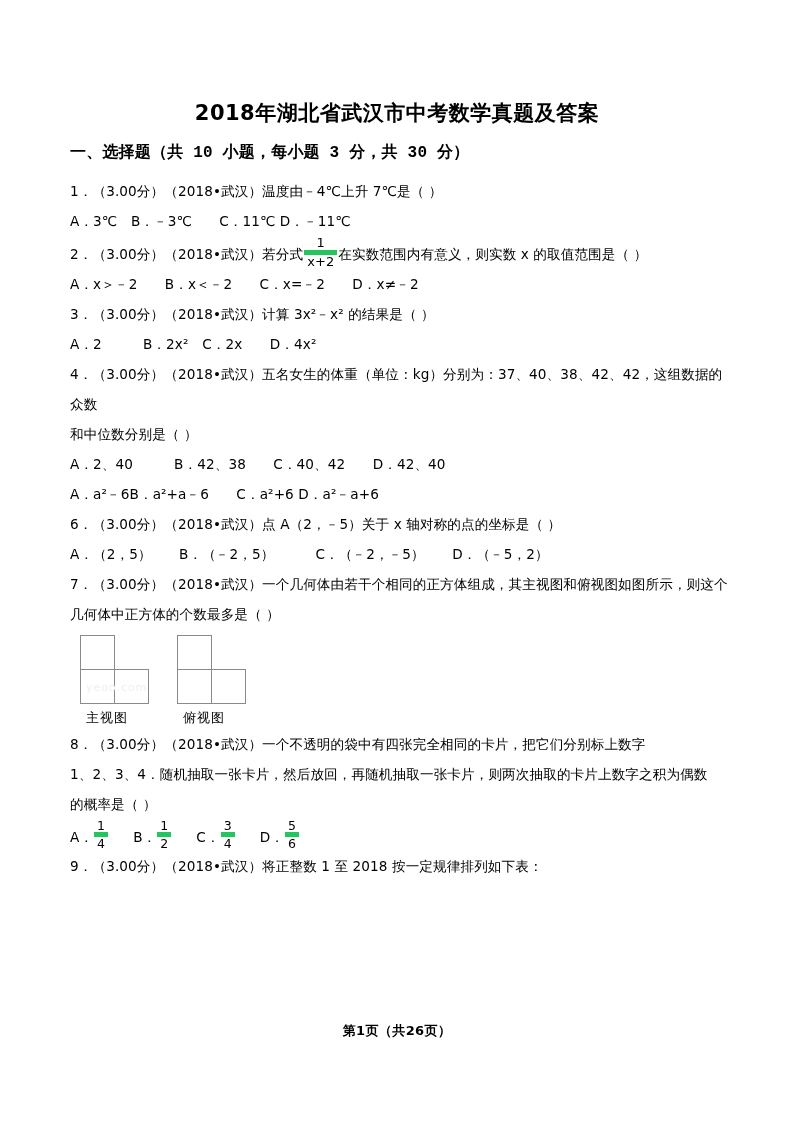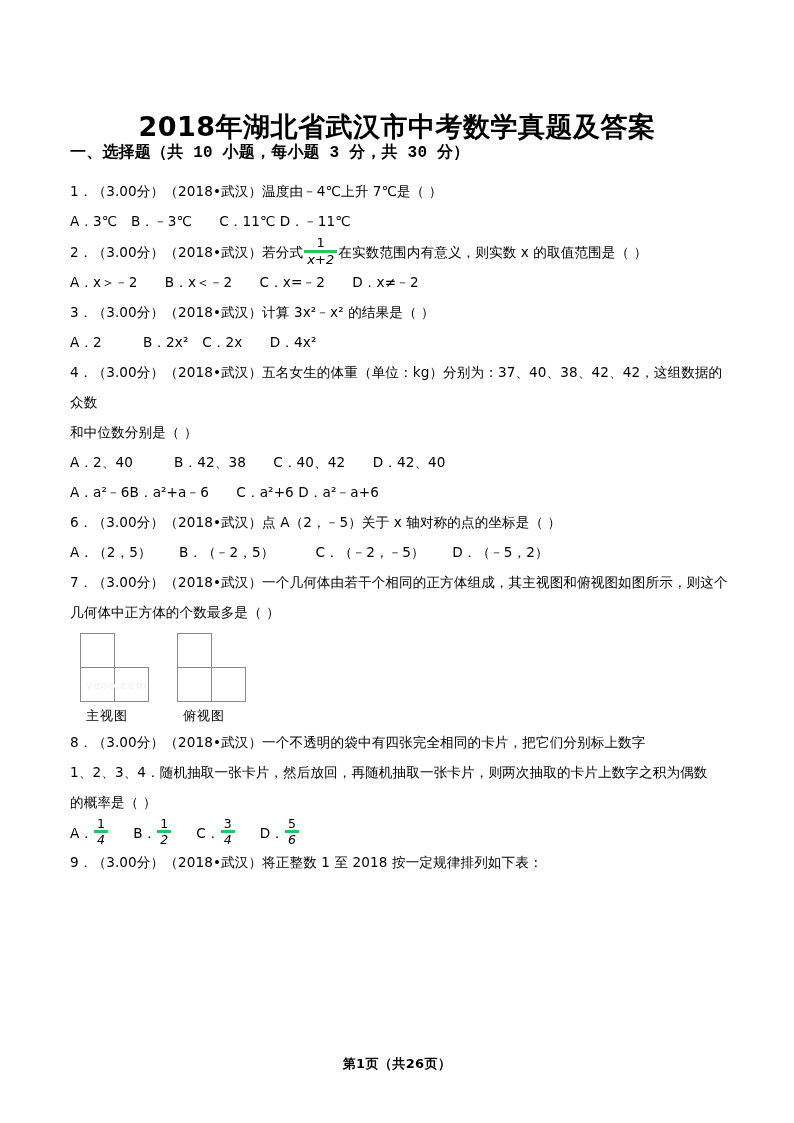--- a/index.html
+++ b/index.html
@@ -18,25 +18,25 @@
   .page {
     position: relative;
     width: 794px;
     height: 1123px;
     box-sizing: border-box;
   }
 
   
   .doc-title {
     position: absolute;
-    top: 112px;
+    top: 98px;
     left: 0;
     width: 794px;
     text-align: center;
-    font-size: 27px;
+    font-size: 21px;
     font-weight: bold;
     letter-spacing: 0.5px;
     line-height: 30px;
   }
 
   
   .body-block {
     position: absolute;
     top: 142px;
     left: 70px;
@@ -75,23 +75,22 @@
     line-height: 1.05;
     margin: 0 1px;
     font-size: 13px;
   }
   .frac .num {
     display: block;
     padding: 0 3px;
   }
   .frac .den {
     display: block;
-    border-top: 3px solid #22c55e;
+    border-top: 5px solid #22c55e;
     padding: 0 3px;
-    font-style: italic;
   }
   .frac-sm {
     font-size: 12.5px;
     vertical-align: -0.5em;
   }
 
   
   .figures {
     position: relative;
     height: 92px;
@@ -141,21 +140,20 @@
   
   .footer {
     position: absolute;
     top: 1022px;
     left: 0;
     width: 794px;
     text-align: center;
     font-size: 13px;
     font-weight: bold;
     letter-spacing: 0.4px;
-    margin-top: 33px;
   }
 </style>
 </head>
 <body>
 
 <div class="page">
 
   <div class="doc-title">2018年湖北省武汉市中考数学真题及答案</div>
 
   <div class="body-block">

